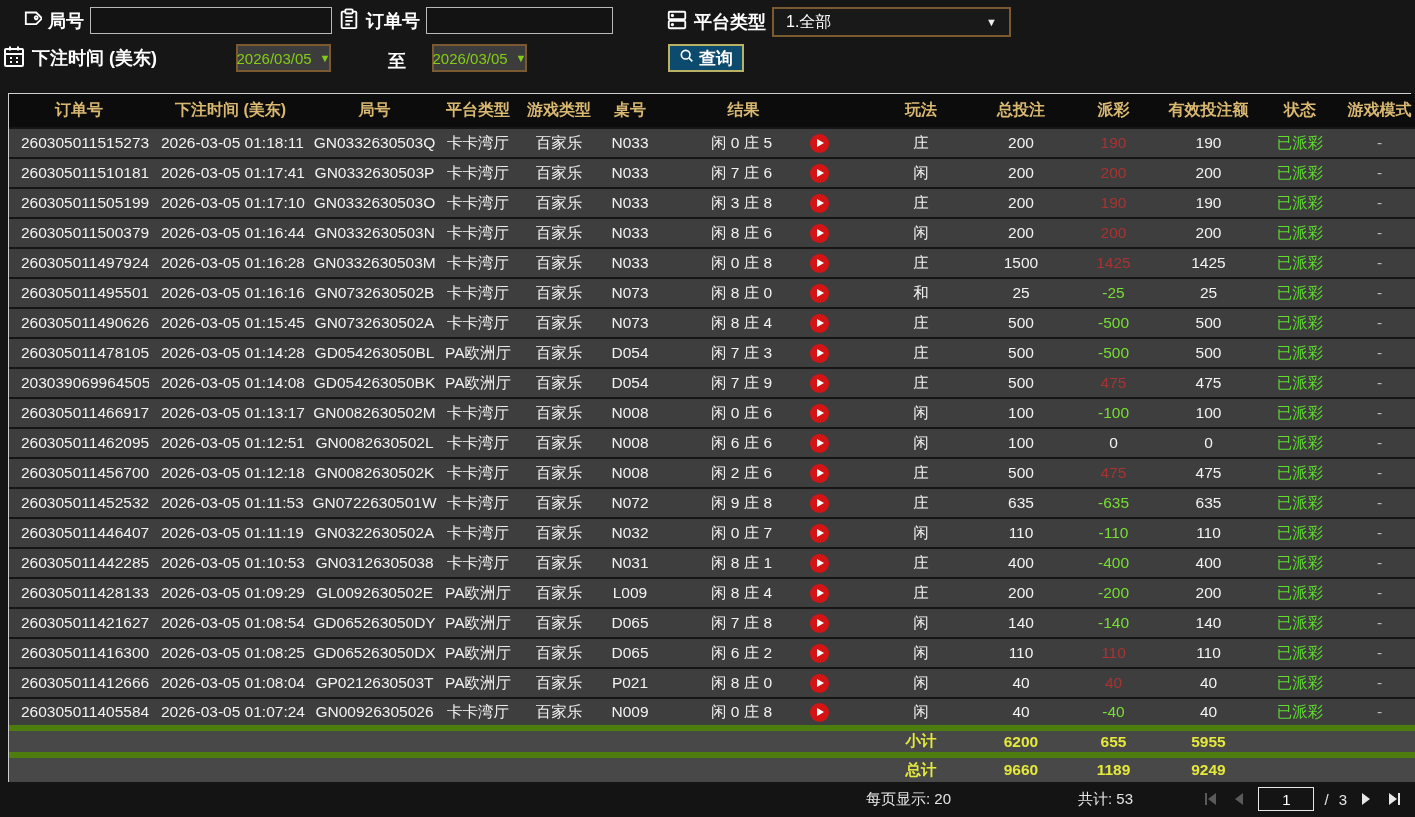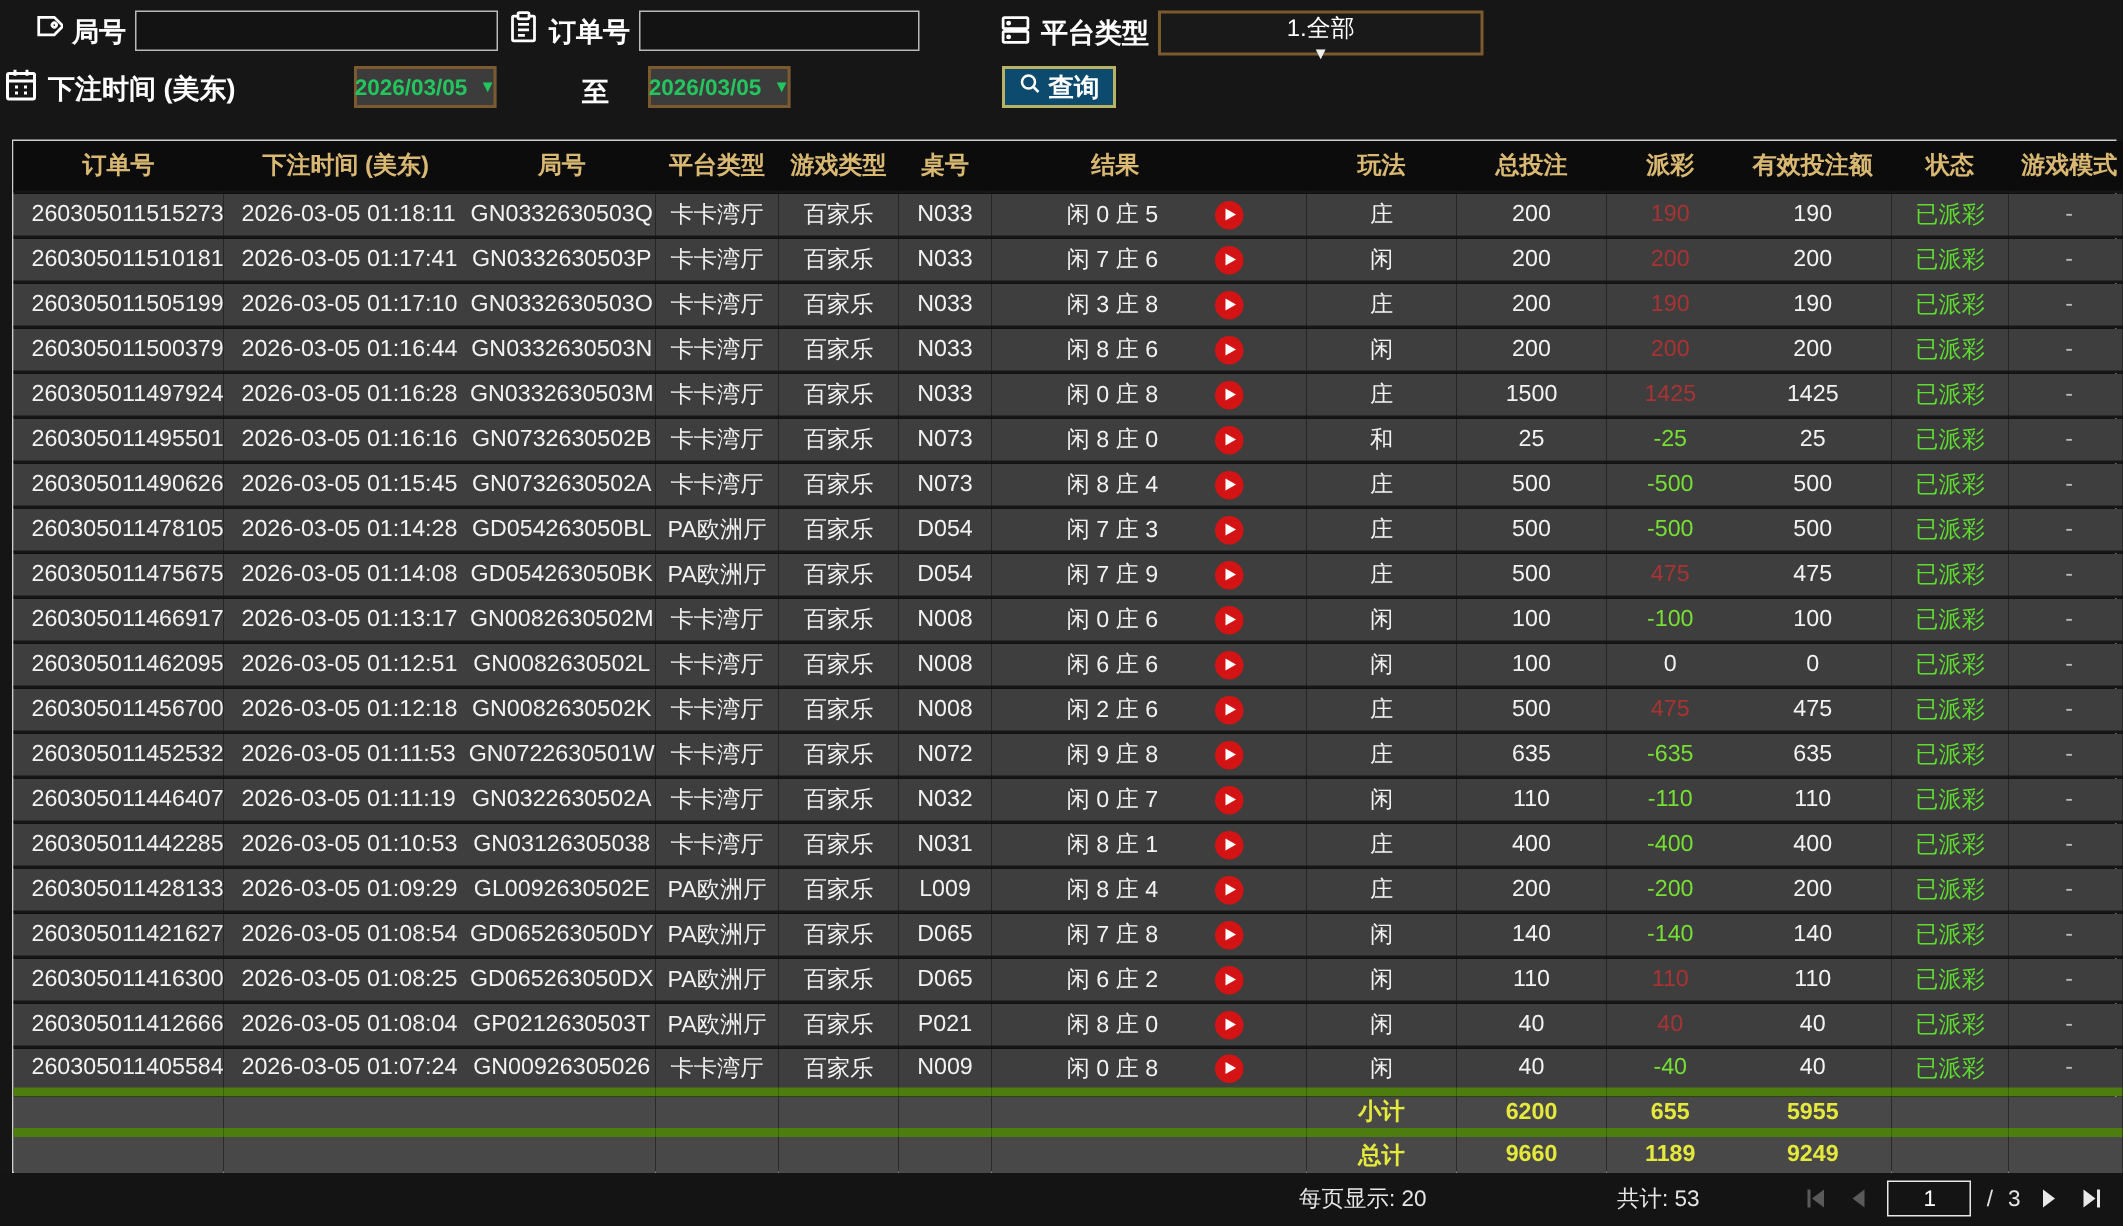--- a/index.html
+++ b/index.html
@@ -16,27 +16,27 @@
   .topbar { position:absolute; left:0; top:0; width:1415px; height:93px; background:#161616; }
   .fgroup { position:absolute; display:flex; align-items:center; }
   .flabel { font-weight:bold; font-size:18px; color:#fff; white-space:nowrap; }
   .txt-input {
     background:#131313; border:1px solid #b9b9b9; height:27px;
     color:#fff; font-size:15px; padding:0 6px; outline:none;
   }
   .datebox {
     background:#3c3c3c; border:2px solid #7a5a2e; height:28px;
     display:flex; align-items:center; justify-content:center; gap:8px;
-    color:#22c55e; font-weight:bold; font-size:15px; cursor:pointer;
+    color:#84cc16; font-weight:normal; font-size:15px; cursor:pointer;
   }
   .datebox .caret { font-size:11px; }
   .selectbox {
-    background:#191919; border:2px solid #7a5a2e; height:30px; width:217px;
+    background:#191919; border:2px solid #7a5a2e; height:30px; width:239px;
     display:flex; align-items:center; justify-content:space-between;
-    padding:0 12px; color:#fff; font-size:16px; cursor:pointer;flex-direction:column;
+    padding:0 12px; color:#fff; font-size:16px; cursor:pointer;
   }
   .selectbox .caret { font-size:11px; color:#eee; }
   .search-btn {
     position:absolute; left:668px; top:44px; width:76px; height:28px;
     background:#0c4a6e; border:2px solid #b9b264; color:#fff;
     font-size:17px; font-weight:bold; display:flex; align-items:center;
     justify-content:center; gap:4px; cursor:pointer;
   }
 
   
@@ -361,21 +361,21 @@
     </td>
     <td>庄</td>
     <td>500</td>
     <td class="neg">-500</td>
     <td>500</td>
     <td class="status-paid">已派彩</td>
     <td class="mode">-</td>
   </tr>
 
   <tr>
-    <td class="l">260305011475675</td>
+    <td class="l">203039069964505</td>
     <td class="l">2026-03-05 01:14:08</td>
     <td>GD054263050BK</td>
     <td>PA欧洲厅</td>
     <td>百家乐</td>
     <td>D054</td>
     <td>
       <div class="result-cell">
         <span>闲 7 庄 9</span>
         <span class="playbtn"></span>
       </div>

